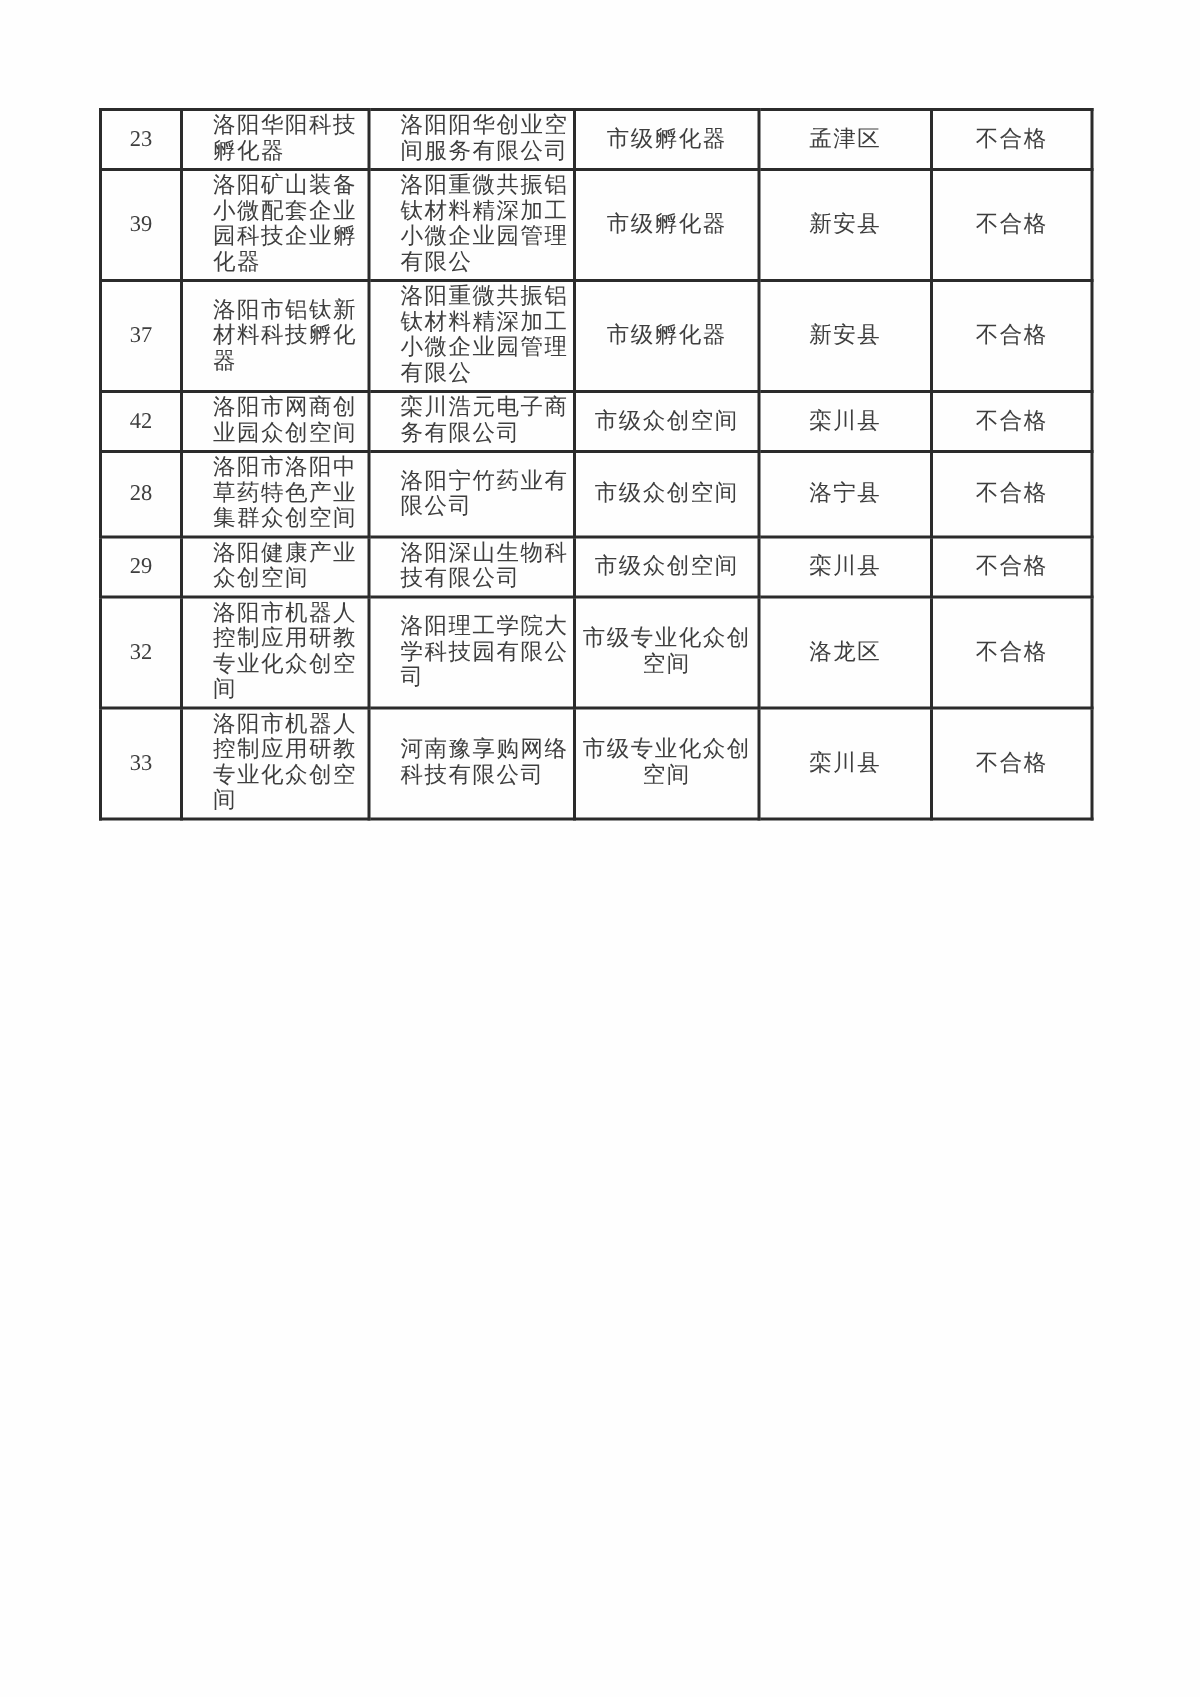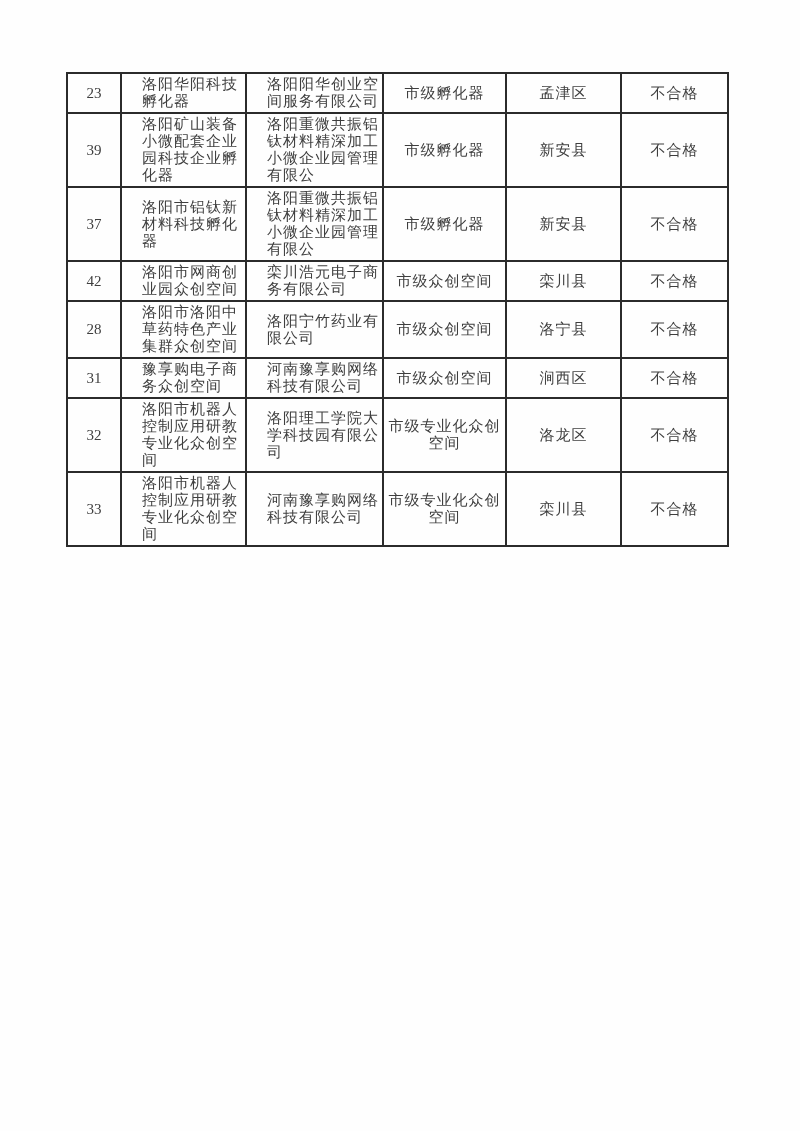--- a/index.html
+++ b/index.html
@@ -94,25 +94,25 @@
         </tr>
         <tr>
           <td class="num">28</td>
           <td class="left">洛阳市洛阳中草药特色产业集群众创空间</td>
           <td class="left">洛阳宁竹药业有限公司</td>
           <td>市级众创空间</td>
           <td>洛宁县</td>
           <td>不合格</td>
         </tr>
         <tr>
-          <td class="num">31</td>
-          <td class="left">豫享购电子商务众创空间</td>
-          <td class="left">河南豫享购网络科技有限公司</td>
+          <td class="num">29</td>
+          <td class="left">洛阳健康产业众创空间</td>
+          <td class="left">洛阳深山生物科技有限公司</td>
           <td>市级众创空间</td>
-          <td>涧西区</td>
+          <td>栾川县</td>
           <td>不合格</td>
         </tr>
         <tr>
           <td class="num">32</td>
           <td class="left">洛阳市机器人控制应用研教专业化众创空间</td>
           <td class="left">洛阳理工学院大学科技园有限公司</td>
           <td>市级专业化众创空间</td>
           <td>洛龙区</td>
           <td>不合格</td>
         </tr>

